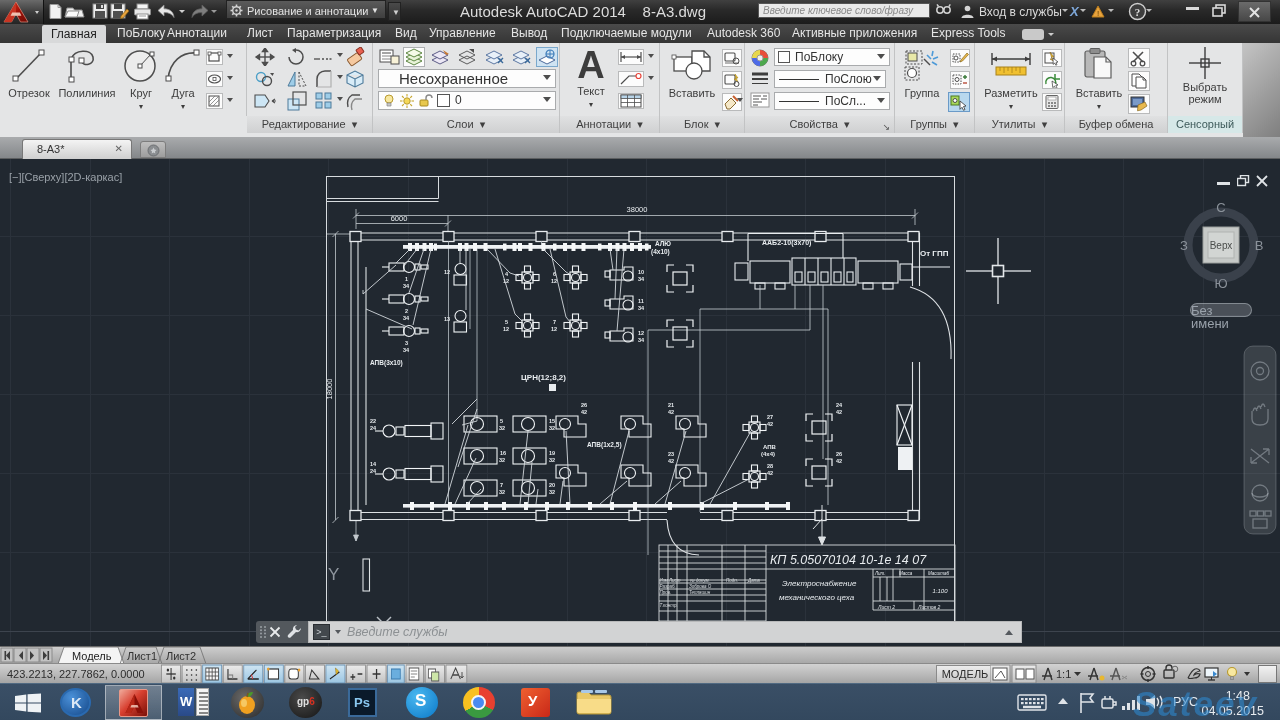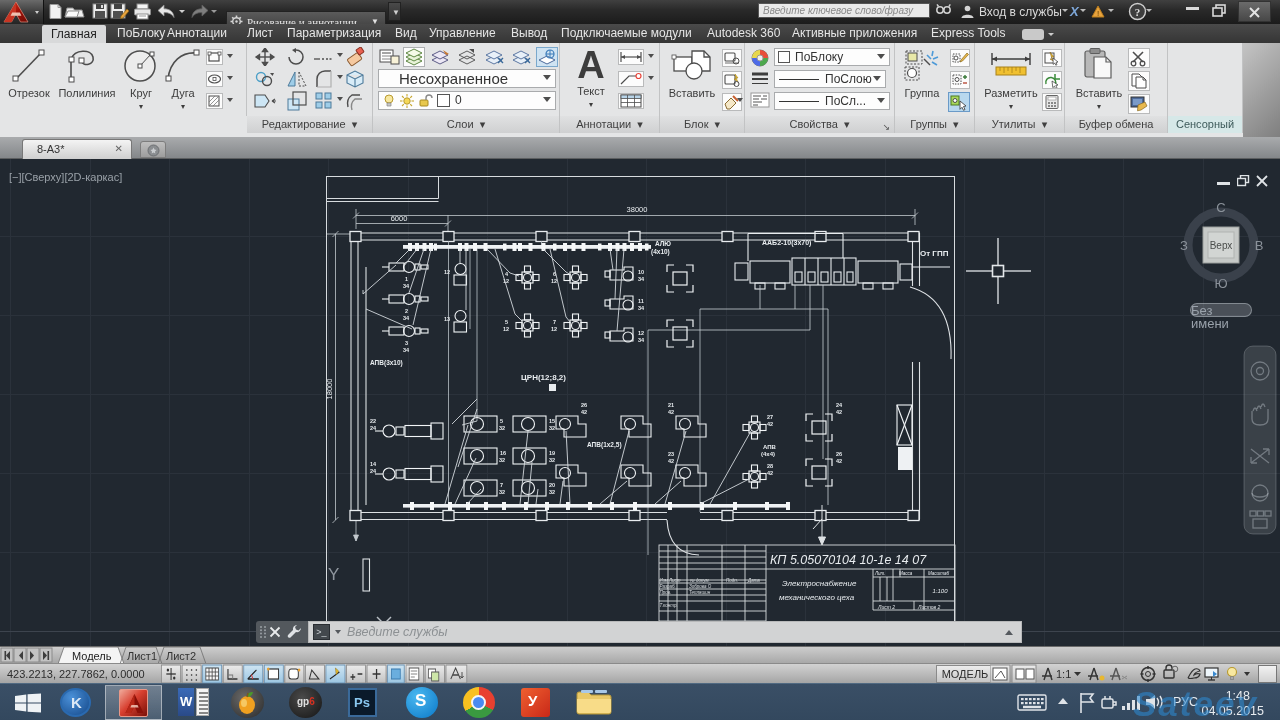--- a/index.html
+++ b/index.html
@@ -5,23 +5,23 @@
   * { margin:0; padding:0; box-sizing:border-box; }
   html,body { width:1280px; height:720px; overflow:hidden; font-family:"Liberation Sans", sans-serif; }
   #app { position:relative; width:1280px; height:720px; background:#212830; }
   .abs { position:absolute; }
 
   
   #titlebar { left:0; top:0; width:1280px; height:24px;
     background:linear-gradient(#404040,#2a2a2a 40%,#1b1b1b); }
   #logo { left:0; top:0; width:44px; height:24px;
     background:linear-gradient(#6a6a6a,#3a3a3a 55%,#242424); border-right:1px solid #111; }
-  #wsbox { left:226px; top:11px; width:160px; height:19px;
+  #wsbox { left:226px; top:0; width:160px; height:19px;
     background:linear-gradient(#5b5b5b,#3f3f3f); border:1px solid #222;
-    color:#e3e3e3; font-size:11px; line-height:18px;font-family:Liberation Serif, serif; }
+    color:#e3e3e3; font-size:11px; line-height:18px; }
   #title-text { left:460px; top:3px; color:#dcdcdc; font-size:15px; }
   #searchbox { left:758px; top:3px; width:172px; height:15px; background:#e9e9e9;
     border:1px solid #555; color:#8a8a8a; font-style:italic; font-size:10px; line-height:13px; padding-left:4px; }
 
   
   #ribtabs { left:0; top:24px; width:1280px; height:19px; background:linear-gradient(#4a4a4a,#353535); }
   .rtab { display:inline-block; color:#e6e6e6; font-size:12px; padding:2px 9px 0 9px; height:19px; }
   .rtab.active { background:#d8d9da; color:#222; border-radius:2px 2px 0 0;text-align:center; }
 
   
@@ -130,20 +130,21 @@
         <line x1="2.2" y1="10.8" x2="3.6" y2="9.4"></line>
           <line x1="9.4" y1="3.6" x2="10.8" y2="2.2"></line>
       </g>
     </svg>
     <span style="position:absolute;left:20px;top:1px">Рисование и аннотации</span>
     <span style="position:absolute;right:6px;top:1px;font-size:8px">▼</span>
   </div>
   <div class="abs" style="left:388px;top:2px;width:13px;height:19px;background:linear-gradient(#4a4a4a,#303030);border:1px solid #222">
     <span style="position:absolute;left:3px;top:5px;font-size:8px;color:#cfcfcf">▼</span>
   </div>
+  <div id="title-text" class="abs">Autodesk AutoCAD 2014&nbsp;&nbsp;&nbsp;&nbsp;8-A3.dwg</div>
   <div id="searchbox" class="abs">Введите ключевое слово/фразу</div>
   <div class="abs" style="left:934px;top:2px;color:#d8d8d8">
     <svg width="20" height="18" viewBox="0 0 20 18">
         <g fill="none" stroke="#d0d0d0" stroke-width="1.5">
       <circle cx="6" cy="8" r="3.2"></circle>
           <circle cx="13" cy="8" r="3.2"></circle>
           <path d="M9 7 h1.5"></path>
           <path d="M4.5 4.5 l-1.5 -2.2 M14.8 4.6 l1.5 -2.2"></path>
         </g>
       </svg>
@@ -609,20 +610,30 @@
           <path d="M14 5 v3 h3" fill="none" stroke="#4d4d4d"></path>
         </svg></div>
     <div class="smicon" style="left:1128px;top:51px;width:22px;height:20px"><svg width="20" height="18" viewBox="0 0 20 18">
           <rect x="2" y="2" width="13" height="10" fill="#4d6a9a" stroke="#333"></rect>
           <rect x="4" y="4" width="9" height="6" fill="#7a9ac8"></rect>
           <path d="M9 10 L16 7 l2 4 l-6 4 l-3.5 0.8 z" fill="#e8b84d" stroke="#8a6a20" stroke-width="0.7"></path>
         </svg></div>
 
     <div class="panel" style="left:1168px;width:75px"></div>
     <div class="plabel" style="left:1168px;width:75px;background:#d6e8e8;color:#3d5a5a">Сенсорный</div>
+    <div class="bigbtn" style="left:1172px;top:2px;width:66px">
+      <svg width="44" height="36" viewBox="0 0 44 36">
+        <g stroke="#3d3d3d" stroke-width="1.4" fill="none">
+          <line x1="22" y1="2" x2="22" y2="34"></line>
+          <line x1="6" y1="18" x2="38" y2="18"></line>
+          <rect x="18" y="14" width="8" height="8"></rect>
+        </g>
+      </svg>
+      <div style="margin-top:-2px">Выбрать<br>режим</div>
+    </div>
   </div>
   <div id="ribbon-right" class="abs"></div>
   <div id="ribbon-right" class="abs"></div>
   <div id="filetabbar" class="abs"></div>
   <div id="filetab" class="abs">
     <span style="position:absolute;left:14px;top:3px">8-A3*</span>
     <span style="position:absolute;right:8px;top:3px;color:#666;font-size:10px">✕</span>
   </div>
   <div class="abs" style="left:140px;top:141px;width:26px;height:17px;background:linear-gradient(#bfbfbf,#9d9d9d);border:1px solid #7d7d7d;border-radius:3px 3px 0 0">
     <svg style="position:absolute;left:6px;top:2px" width="13" height="13" viewBox="0 0 13 13">

